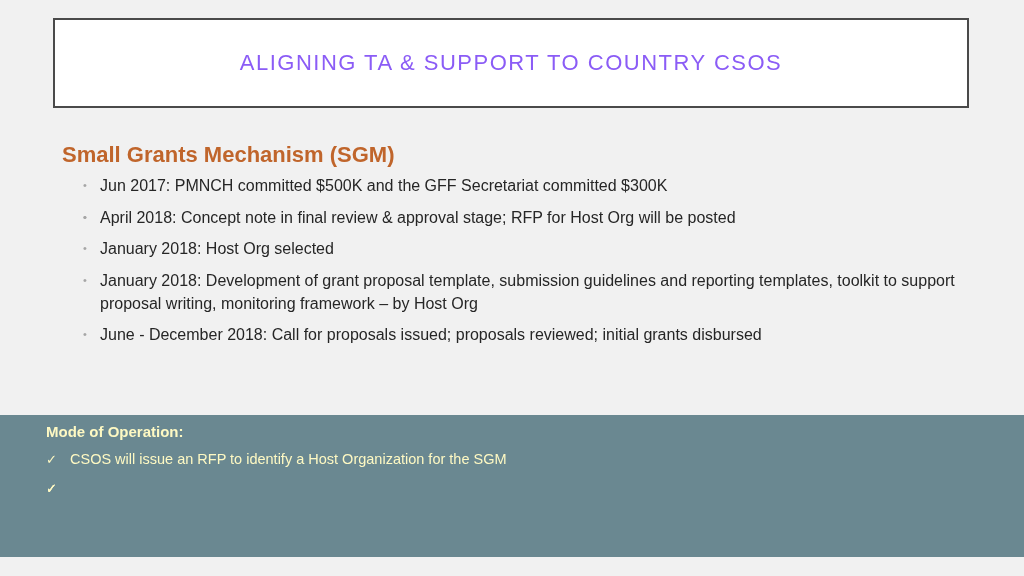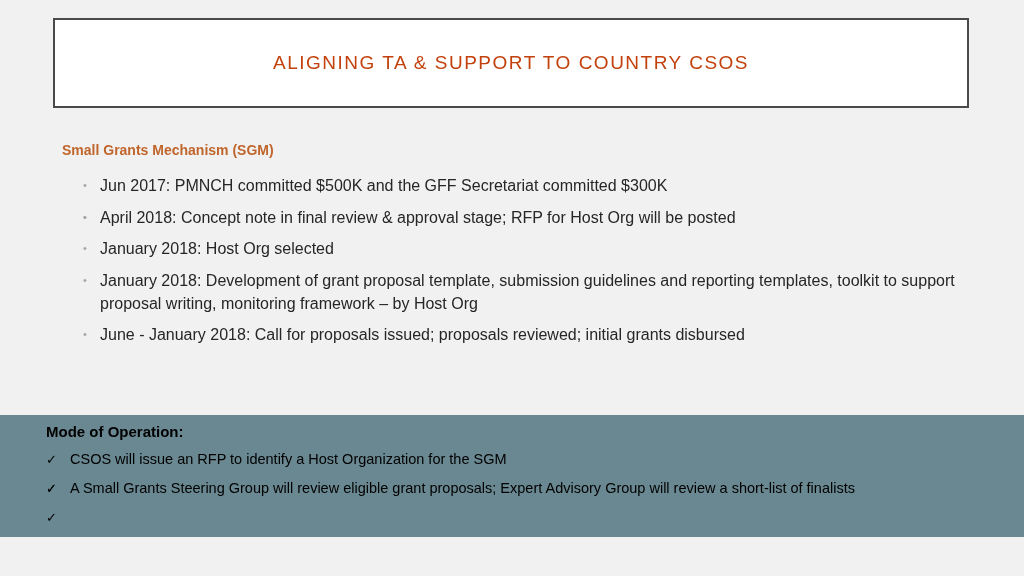--- a/index.html
+++ b/index.html
@@ -11,46 +11,46 @@
     }
     .title-box {
       position: absolute; left: 53px; top: 18px;
       width: 912px; height: 86px;
       background: #ffffff;
       border: 2px solid #4a4a4a;
       display: flex; align-items: center; justify-content: center;
     }
     .title-box h1 {
       margin: 0; font-weight: normal;
-      font-size: 19px; letter-spacing: 1.5px;
-      color: #c2410c;
+      font-size: 22px; letter-spacing: 1.5px;
+      color: #8b5cf6;
     }
     .section-heading {
       position: absolute; left: 62px; top: 142px;
-      font-size: 14px; font-weight: bold;
+      font-size: 22px; font-weight: bold;
       color: #c0652b;
     }
     .timeline {
       position: absolute; left: 80px; top: 174px;
       width: 900px; margin: 0; padding: 0; list-style: none;
       font-size: 16px; color: #262626;
     }
     .timeline li {
       position: relative; padding-left: 20px;
       line-height: 23px; margin-bottom: 8.5px;
     }
     .timeline li .bullet {
       position: absolute; left: 3px; top: 0;
       color: #a6a6a6; font-size: 11px;
     }
     .mode-panel {
       position: absolute; left: 0; top: 415px;
-      width: 1024px; height: 122px;
+      width: 1024px; height: 142px;
       background: #6a8891;
-      color: #000000;
+      color: #fef9c3;
     }
     .mode-panel .mode-title {
       position: absolute; left: 46px; top: 8px;
       font-weight: bold; font-size: 15px;
     }
     .mode-list {
       position: absolute; left: 46px; top: 35px;
       margin: 0; padding: 0; list-style: none;
       width: 960px; font-size: 14.5px;
     }
@@ -70,24 +70,24 @@
 </div>
 
 <div class="section-heading">Small Grants Mechanism (SGM)</div>
 
 <ul class="timeline">
   <li><span class="bullet">•</span><span>Jun 2017: PMNCH committed $500K and the GFF Secretariat committed $300K</span></li>
   <li><span class="bullet">•</span></li>
   <li><span class="bullet">•</span><span>April 2018: Concept note in final review &amp; approval stage; RFP for Host Org will be posted</span></li>
   <li><span class="bullet">•</span><span>January 2018: Host Org selected</span></li>
   <li><span class="bullet">•</span><span>January 2018: Development of grant proposal template, submission guidelines and reporting templates,  toolkit to support proposal writing, monitoring framework – by Host Org</span></li>
-  <li><span class="bullet">•</span><span>June - January 2018: Call for proposals issued; proposals reviewed; initial grants disbursed</span></li>
+  <li><span class="bullet">•</span><span>June - December 2018: Call for proposals issued; proposals reviewed; initial grants disbursed</span></li>
 </ul>
 
 <div class="mode-panel">
   <div class="mode-title">Mode of Operation:</div>
   <ul class="mode-list">
     <li><span class="check">✓</span><span>CSOS will issue an RFP to identify a Host Organization for the SGM</span></li>
     <li><span class="check">✓</span></li>
-    <li><span class="check">✓</span><span>A Small Grants Steering Group will review eligible grant proposals; Expert Advisory Group will review a short-list of finalists</span></li>
+    <li><span class="check">✓</span></li>
     <li><span class="check">✓</span></li>
   </ul>
 </div>
 
 </body></html>

